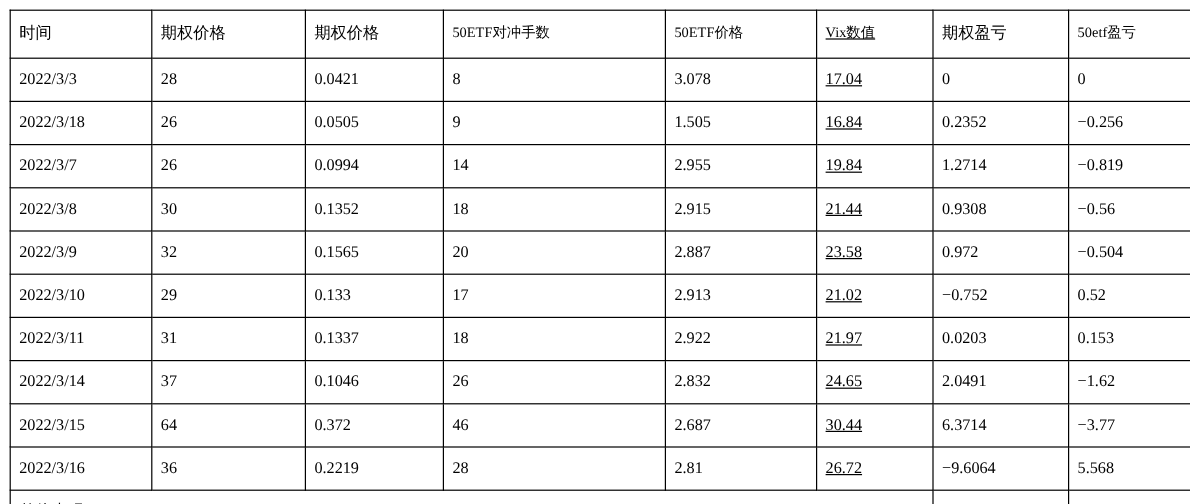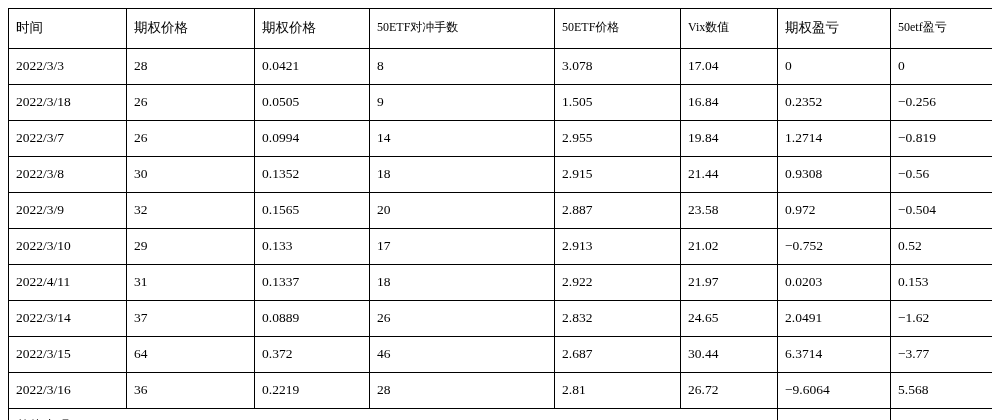--- a/index.html
+++ b/index.html
@@ -42,21 +42,21 @@
     height: 26px;
   }
   table.data-table tbody td {
     height: 22px;
   }
   .col-0 { width: 103px; }
   .col-1 { width: 113px; }
   .col-2 { width: 100px; }
   .col-3 { width: 170px; }
   .col-4 { width: 111px; }
-  .col-5 { width: 82px; }
+  .col-5 { width: 82px; text-decoration: underline; }
   .col-6 { width: 98px; }
   .col-7 { width: 95px; }
   .num-cell {
     font-family: "Liberation Serif", serif;
   }
   .small-head {
     font-size: 12px;
   }
   .total-row td {
     height: 24px;
@@ -142,34 +142,34 @@
         <td class="col-1 num-cell">29</td>
         <td class="col-2 num-cell">0.133</td>
         <td class="col-3 num-cell">17</td>
         <td class="col-4 num-cell">2.913</td>
         <td class="col-5 num-cell">21.02</td>
         <td class="col-6 num-cell">−0.752</td>
         <td class="col-7 num-cell">0.52</td>
 
       </tr>
       <tr>
-        <td class="col-0">2022/4/11</td>
+        <td class="col-0">2022/3/11</td>
         <td class="col-1 num-cell">31</td>
         <td class="col-2 num-cell">0.1337</td>
         <td class="col-3 num-cell">18</td>
         <td class="col-4 num-cell">2.922</td>
         <td class="col-5 num-cell">21.97</td>
         <td class="col-6 num-cell">0.0203</td>
         <td class="col-7 num-cell">0.153</td>
 
       </tr>
       <tr>
         <td class="col-0">2022/3/14</td>
         <td class="col-1 num-cell">37</td>
-        <td class="col-2 num-cell">0.0889</td>
+        <td class="col-2 num-cell">0.1046</td>
         <td class="col-3 num-cell">26</td>
         <td class="col-4 num-cell">2.832</td>
         <td class="col-5 num-cell">24.65</td>
         <td class="col-6 num-cell">2.0491</td>
         <td class="col-7 num-cell">−1.62</td>
 
       </tr>
       <tr>
         <td class="col-0">2022/3/15</td>
         <td class="col-1 num-cell">64</td>

